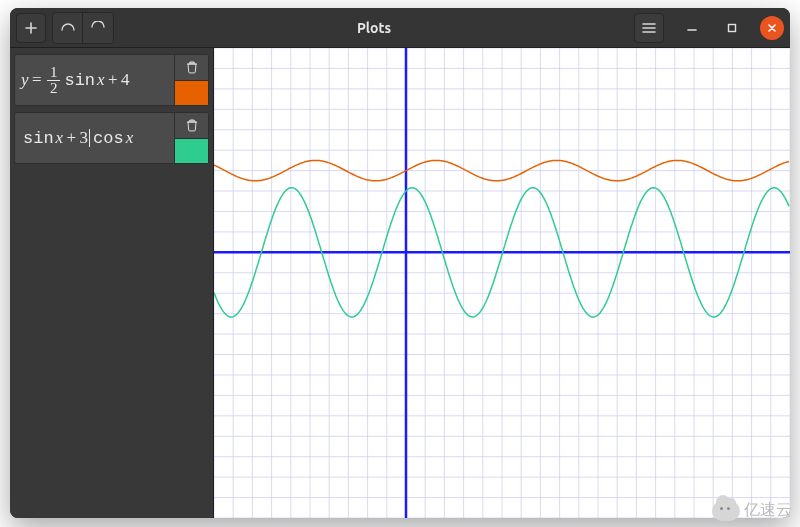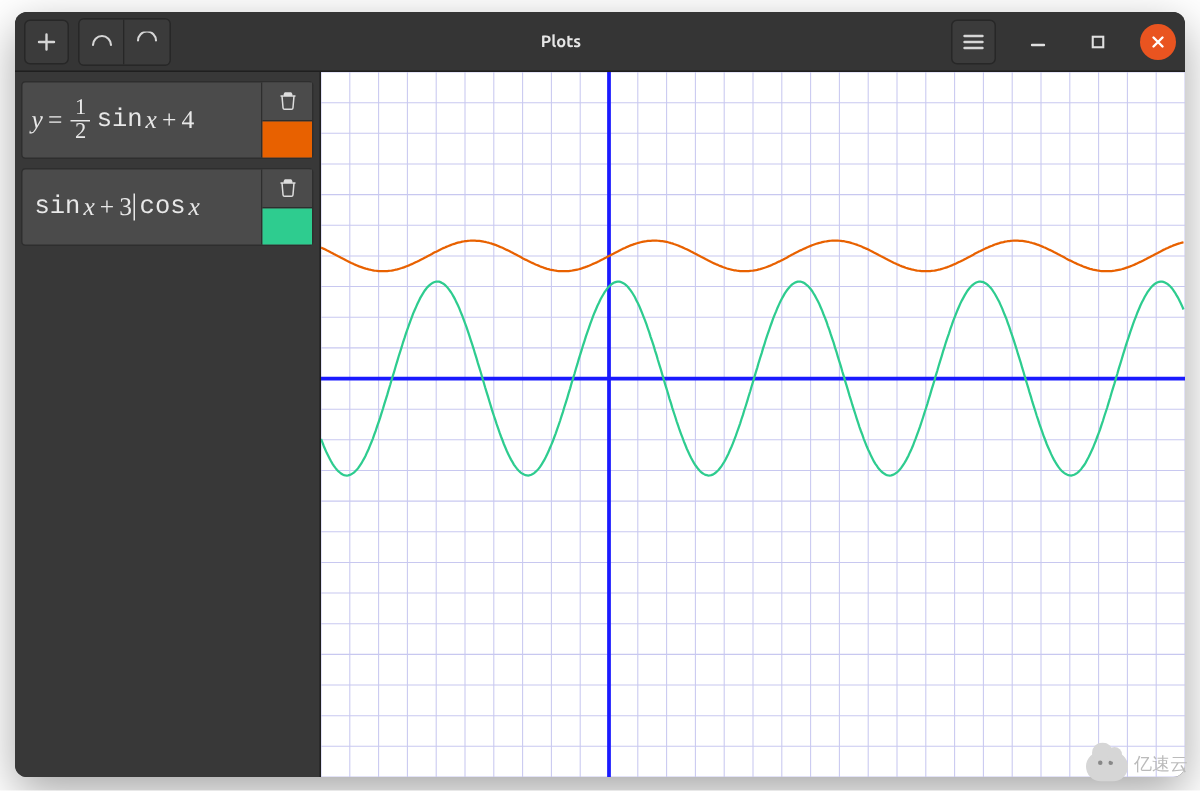--- a/index.html
+++ b/index.html
@@ -16,21 +16,21 @@
   
   .titlebar {
     height: 40px;
     background: #353535;
     display: flex; align-items: center;
     padding: 0 6px;
     gap: 6px;
     border-bottom: 1px solid #1f1f1f;
   }
   .titlebar .left, .titlebar .right { display: flex; align-items: center; gap: 6px; }
-  .titlebar .center { flex: 1; text-align: center; color: #e6e6e6; font-size: 11px; font-weight: 600; }
+  .titlebar .center { flex: 1; text-align: center; color: #e6e6e6; font-size: 14px; font-weight: 600; }
   .hb-btn {
     width: 30px; height: 30px;
     background: #3b3b3b;
     border: 1px solid #272727;
     border-radius: 4px;
     display: flex; align-items: center; justify-content: center;
     color: #d6d6d6;
     cursor: pointer;
   }
   .hb-group {
@@ -109,22 +109,22 @@
     flex: 1;
     background: #ffffff;
     position: relative;
   }
   svg.plot { width: 100%; height: 100%; display: block; }
   
   .watermark {
     position: fixed;
     right: 8px; bottom: 6px;
     color: #bbb;
-    font-size: 12px;
-    display: flex; align-items: flex-start; gap: 4px;
+    font-size: 16px;
+    display: flex; align-items: flex-end; gap: 4px;
     pointer-events: none;
   }
   .watermark .cloud {
     width: 28px; height: 20px;
     background: #d6d6d6;
     border-radius: 10px;
     position: relative;
   }
   .watermark .cloud::before, .watermark .cloud::after {
     content:''; position:absolute; background:#d6d6d6; border-radius:50%;

